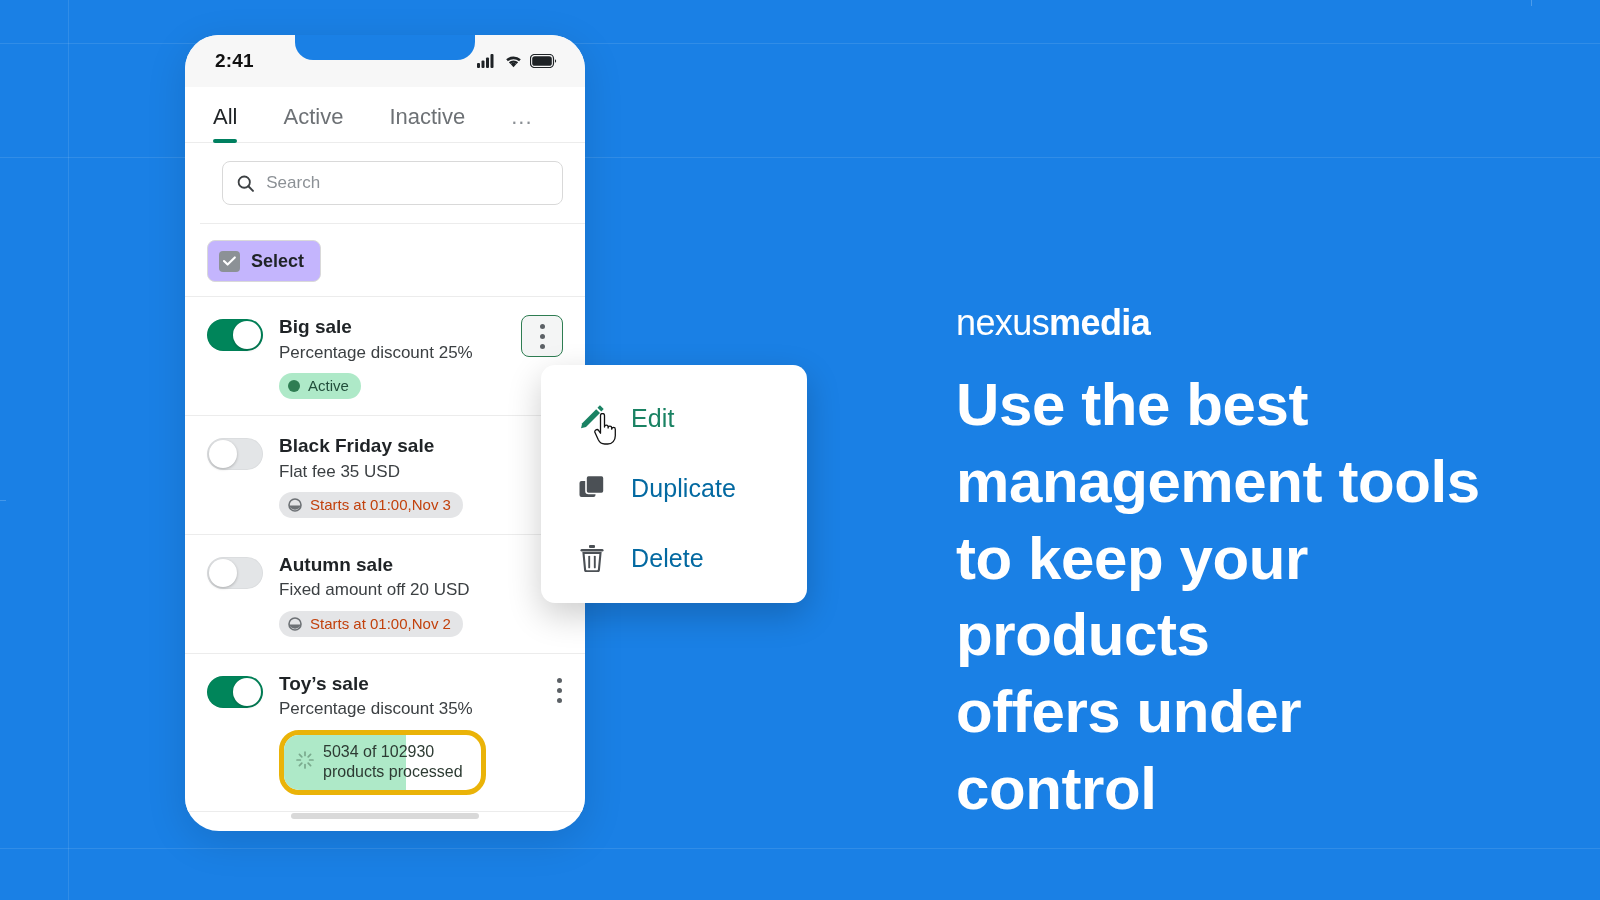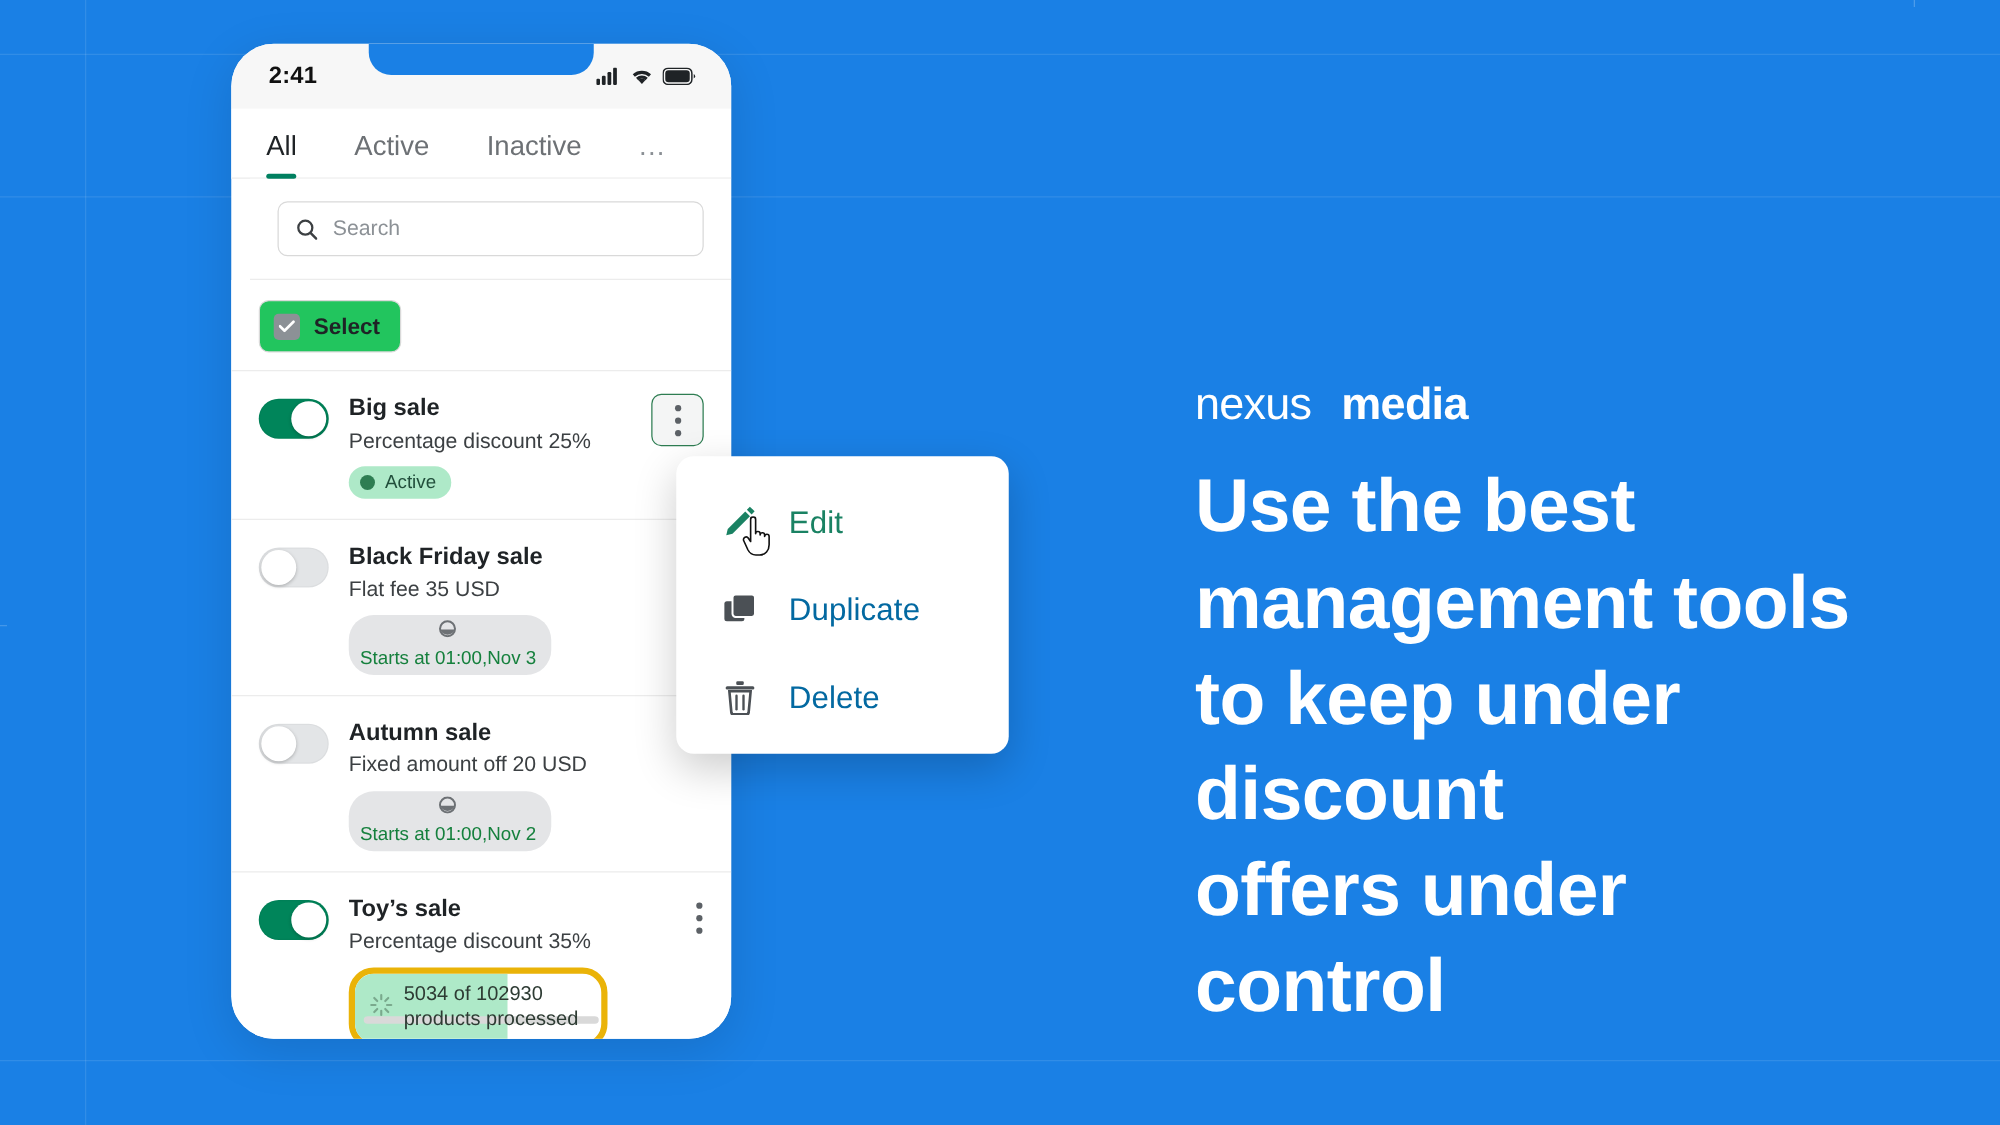--- a/index.html
+++ b/index.html
@@ -155,21 +155,21 @@
     background: #fff;
   }
   .select-btn {
     display: inline-flex;
     align-items: center;
     gap: 11px;
     height: 42px;
     border: 1px solid #d9d9d9;
     border-radius: 8px;
     padding: 0 16px 0 11px;
-    background: #22c55e;
+    background: #c4b5fd;
     cursor: pointer;
   }
   .checkbox {
     width: 21px; height: 21px;
     border-radius: 4px;
     background: #8c9196;
     display: flex;
     align-items: center;
     justify-content: center;
     flex: none;
@@ -231,21 +231,21 @@
     display: inline-flex;
     align-items: center;
     gap: 8px;
     margin-top: 9px;
     border-radius: 20px;
     padding: 4px 12px 4px 9px;
     font-size: 15px;
     line-height: 1.2;
   }
   .badge.green { background: #aee9c8; color: #214e3b; }
-  .badge.grey  { background: #e4e5e7; color: #15803d; flex-direction: column; }
+  .badge.grey  { background: #e4e5e7; color: #c2410c; }
   .dot-green {
     width: 12px; height: 12px; border-radius: 50%;
     background: #2e7d52; flex: none;
   }
 
   .badge.progress {
     position: relative;
     overflow: hidden;
     border: 5px solid #eab308;
     background: #ffffff;
@@ -367,21 +367,21 @@
     top: 305px;
     width: 560px;
   }
   .brand {
     font-size: 36px;
     color: #ffffff;
     letter-spacing: -0.6px;
     line-height: 1;
     margin-bottom: 26px;
   }
-  .brand .bold { font-weight: 700; margin-left: 24px; }
+  .brand .bold { font-weight: 700; }
   .brand .light { font-weight: 400; }
   .headline {
     font-size: 60px;
     font-weight: 700;
     color: #ffffff;
     line-height: 1.28;
     letter-spacing: -0.4px;
   }
 </style>
 </head>
@@ -586,16 +586,16 @@
   <svg width="26" height="32" viewBox="0 0 26 32">
     <path d="M8.5 2.5c0-1.1.9-2 2-2s2 .9 2 2v11.5c0-1 .8-1.8 1.8-1.8s1.8.8 1.8 1.8v1c0-1 .8-1.8 1.8-1.8s1.8.8 1.8 1.8v1.2c0-1 .8-1.8 1.8-1.8s1.8.8 1.8 1.8v6.5c0 4.6-3 8.3-7.6 8.3h-3c-3 0-5.1-1.6-6.4-4.2L3 19.6c-.5-1 0-2.3 1-2.8 1-.5 2.1-.1 2.7.8l1.8 2.6z" fill="#ffffff" stroke="#111111" stroke-width="1.3" stroke-linejoin="round"></path>
   </svg>
 </div>
 
 <div class="promo">
   <div class="brand"><span class="light">nexus</span><span class="bold">media</span></div>
   <div class="headline">
     <div>Use the best</div>
     <div>management tools</div>
-    <div>to keep under discount</div>
+    <div>to keep your products</div>
     <div>offers under control</div>
   </div>
 </div>
 
 </body></html>

